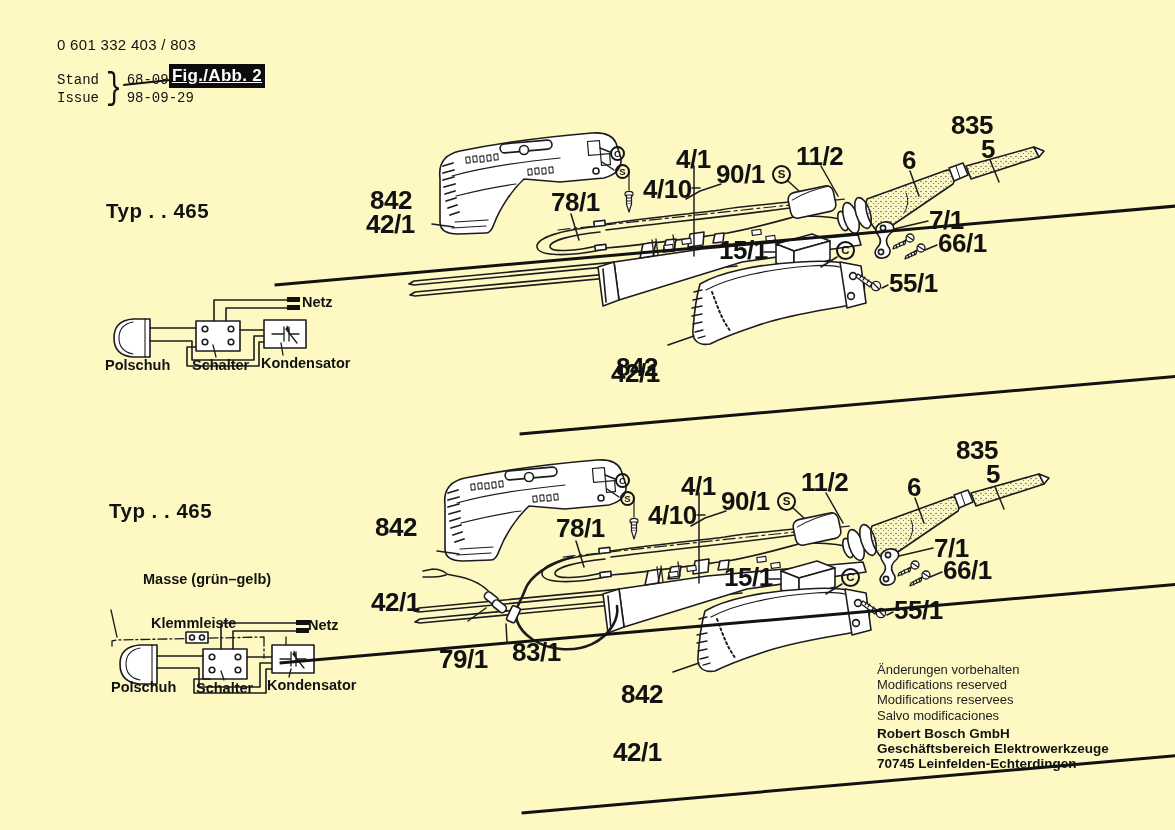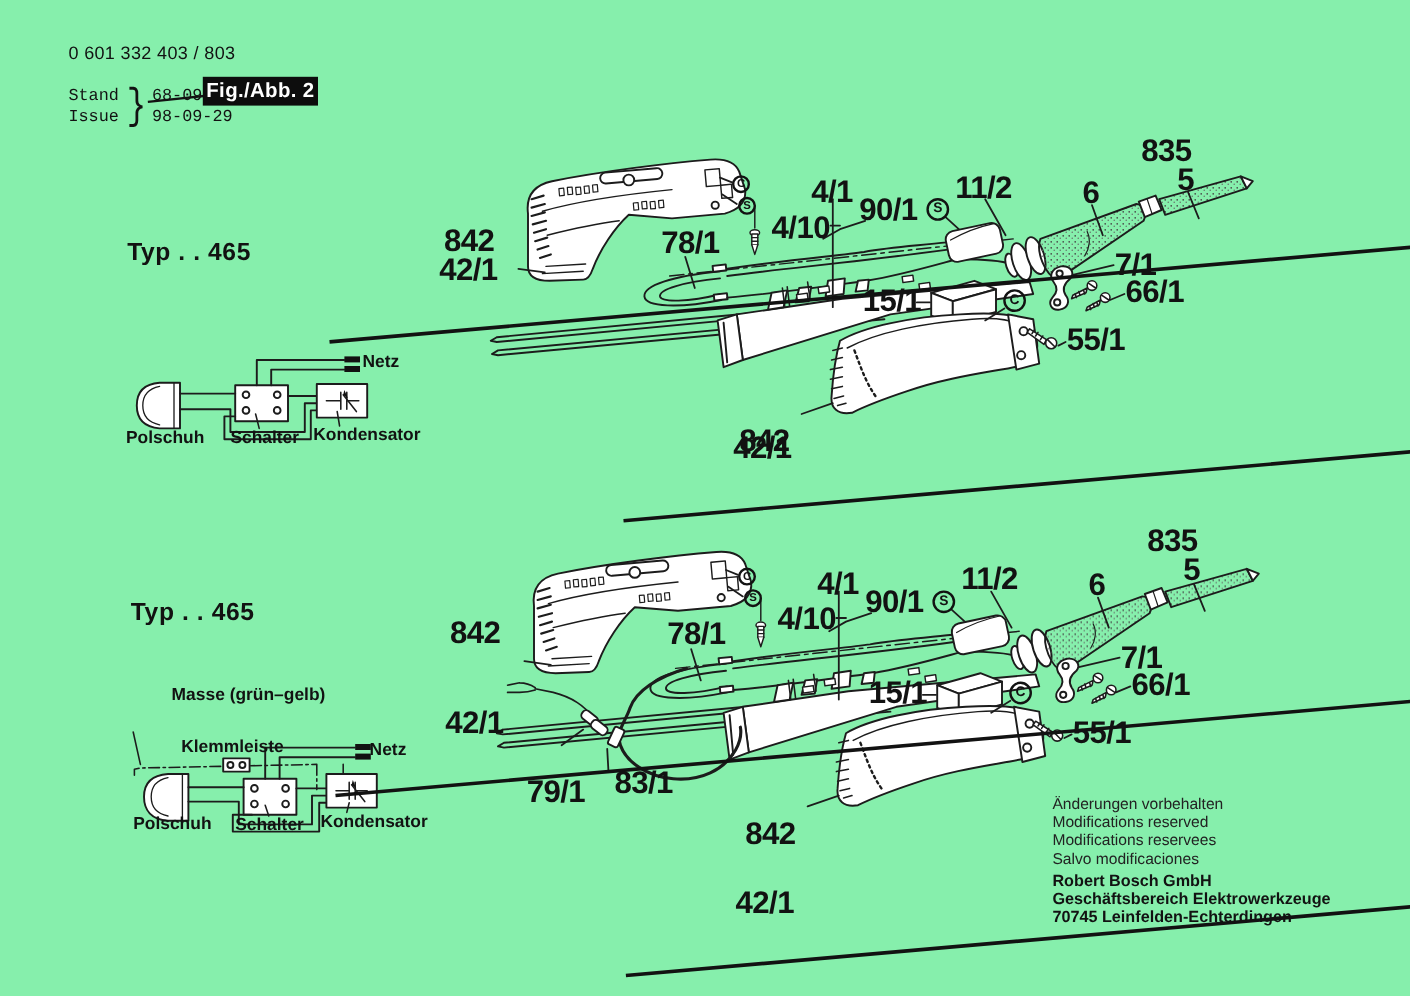--- a/index.html
+++ b/index.html
@@ -1,29 +1,29 @@
 <!DOCTYPE html>
 <html><head>
 <meta charset="utf-8">
 <style>
   html,body{margin:0;padding:0;background:#e8e8e8;}
-  .page{position:relative;width:1175px;height:830px;background:#86efac;overflow:hidden;
+  .page{position:relative;width:1175px;height:830px;background:#fef9c3;overflow:hidden;
         font-family:"Liberation Sans",sans-serif;color:#121212;}
   .art{position:absolute;left:0;top:0;width:1175px;height:830px;}
 
   
   .hdr{position:absolute;left:57px;top:36px;}
   .hdr .pn{font-size:15px;letter-spacing:0.3px;}
   .hdr .issue-grid{display:flex;align-items:center;margin-top:15px;font-family:Liberation Mono, monospace;}
   .hdr .lbls div{font-size:14px;line-height:18px;}
   .hdr .brace{font-size:36px;font-weight:400;transform:scaleX(.75) scaleY(1.0);margin:0 2px 0 4px;}
   .hdr .vals div{font-size:14px;line-height:18px;position:relative;}
   .figbox{position:absolute;left:169px;top:64px;width:96px;height:24px;background:#0d0d0d;
           display:flex;align-items:center;justify-content:center;}
-  .figbox span{color:#fff;font-weight:700;font-size:17px;letter-spacing:.3px;}
+  .figbox span{color:#fff;font-weight:700;font-size:17px;letter-spacing:.3px;text-decoration:underline;}
 
   
   .type-title{position:absolute;font-size:20.5px;font-weight:700;letter-spacing:.5px;white-space:nowrap;}
   .type-lines{position:absolute;font-size:12.8px;font-weight:700;line-height:13.4px;white-space:nowrap;}
 
   
   .foot-notice{position:absolute;left:877px;top:662px;font-size:13px;line-height:15.2px;color:#222;}
   .foot-co{position:absolute;left:877px;top:726px;font-size:13.5px;font-weight:700;line-height:15.2px;}
 
   

